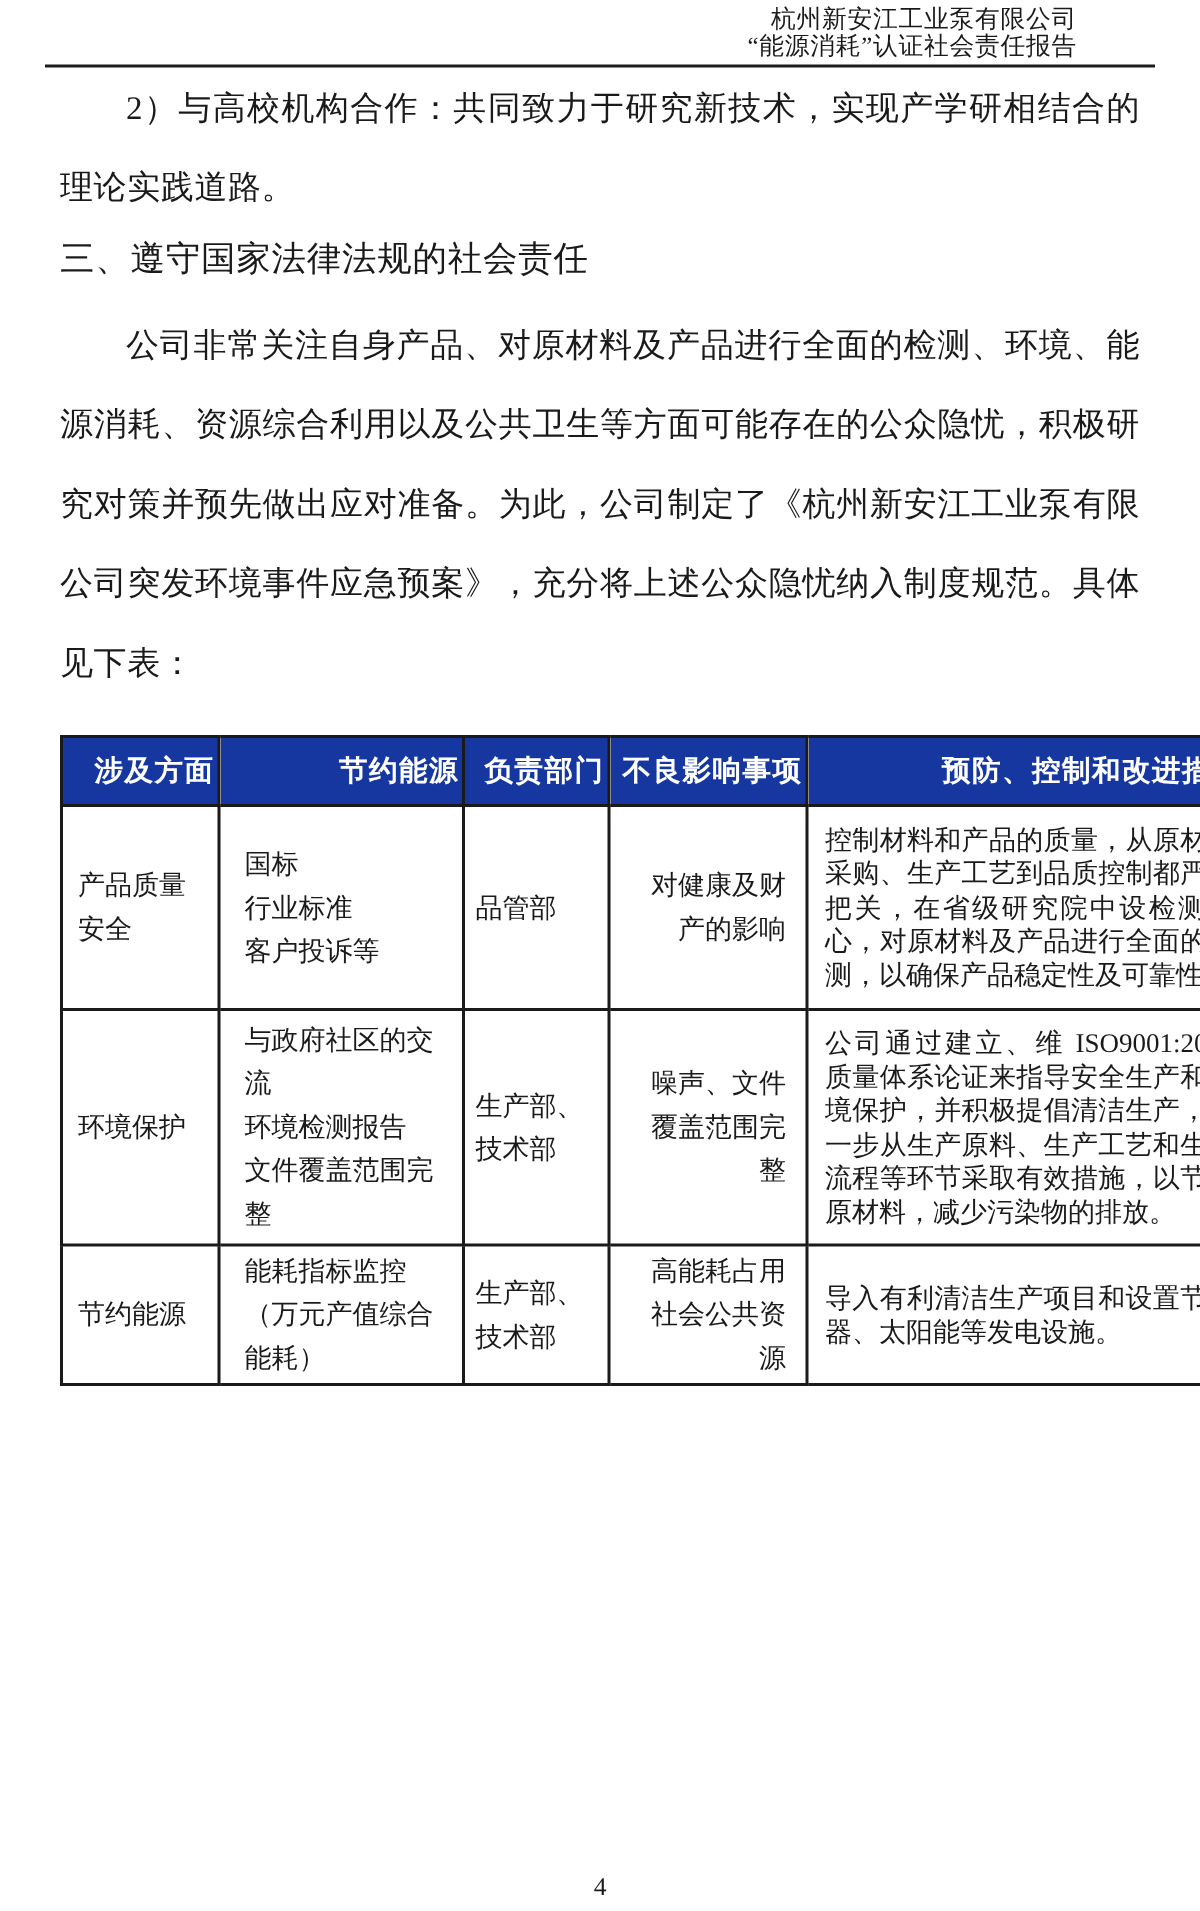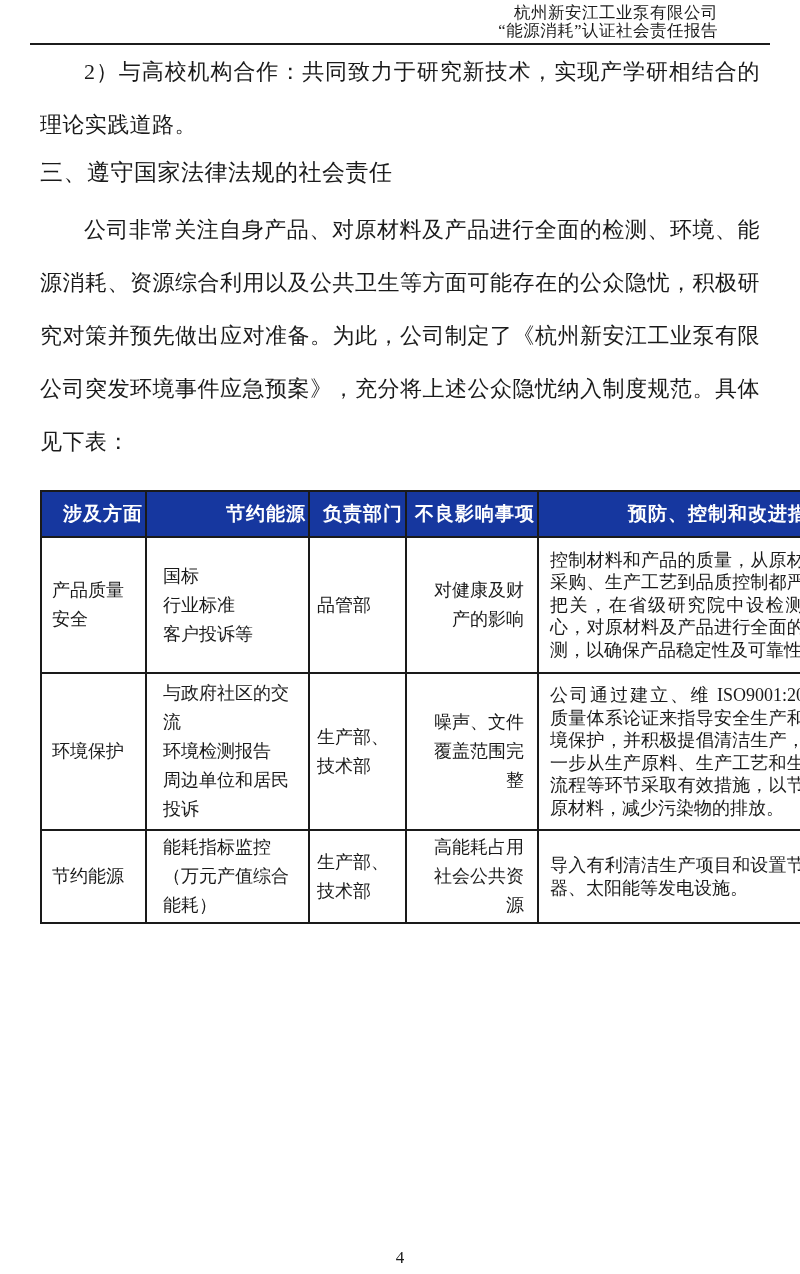--- a/index.html
+++ b/index.html
@@ -136,21 +136,21 @@
 行业标准
 客户投诉等</td>
           <td class="c2">品管部</td>
           <td class="c3">对健康及财产的影响</td>
           <td class="c4">控制材料和产品的质量，从原材料采购、生产工艺到品质控制都严格把关，在省级研究院中设检测中心，对原材料及产品进行全面的检测，以确保产品稳定性及可靠性。</td>
         </tr>
         <tr class="r1">
           <td class="c0">环境保护</td>
           <td class="c1">与政府社区的交流
 环境检测报告
-周边单位和居民投诉</td>
+文件覆盖范围完整</td>
           <td class="c2">生产部、技术部</td>
           <td class="c3">噪声、文件覆盖范围完整</td>
           <td class="c4">公司通过建立、维 ISO9001:2015 质量体系论证来指导安全生产和环境保护，并积极提倡清洁生产，进一步从生产原料、生产工艺和生产流程等环节采取有效措施，以节约原材料，减少污染物的排放。</td>
         </tr>
         <tr class="r2">
           <td class="c0">节约能源</td>
           <td class="c1">能耗指标监控
 （万元产值综合能耗）</td>
           <td class="c2">生产部、技术部</td>
           <td class="c3">高能耗占用社会公共资源</td>

